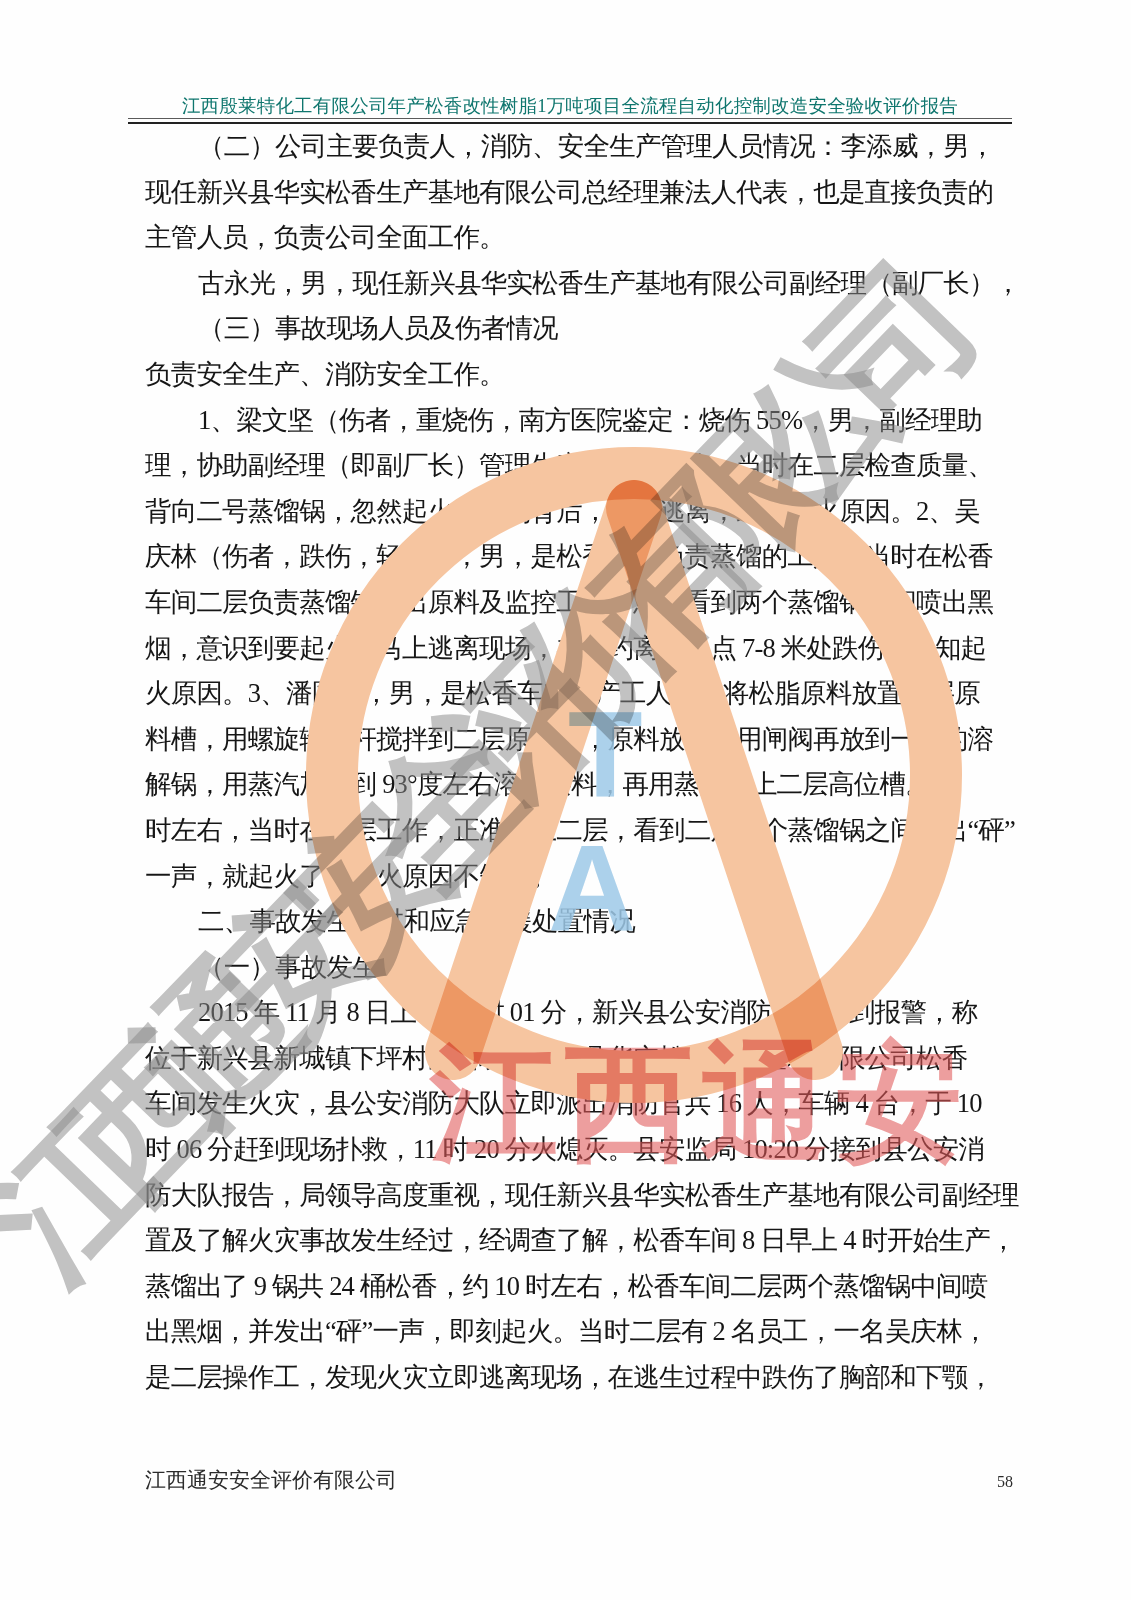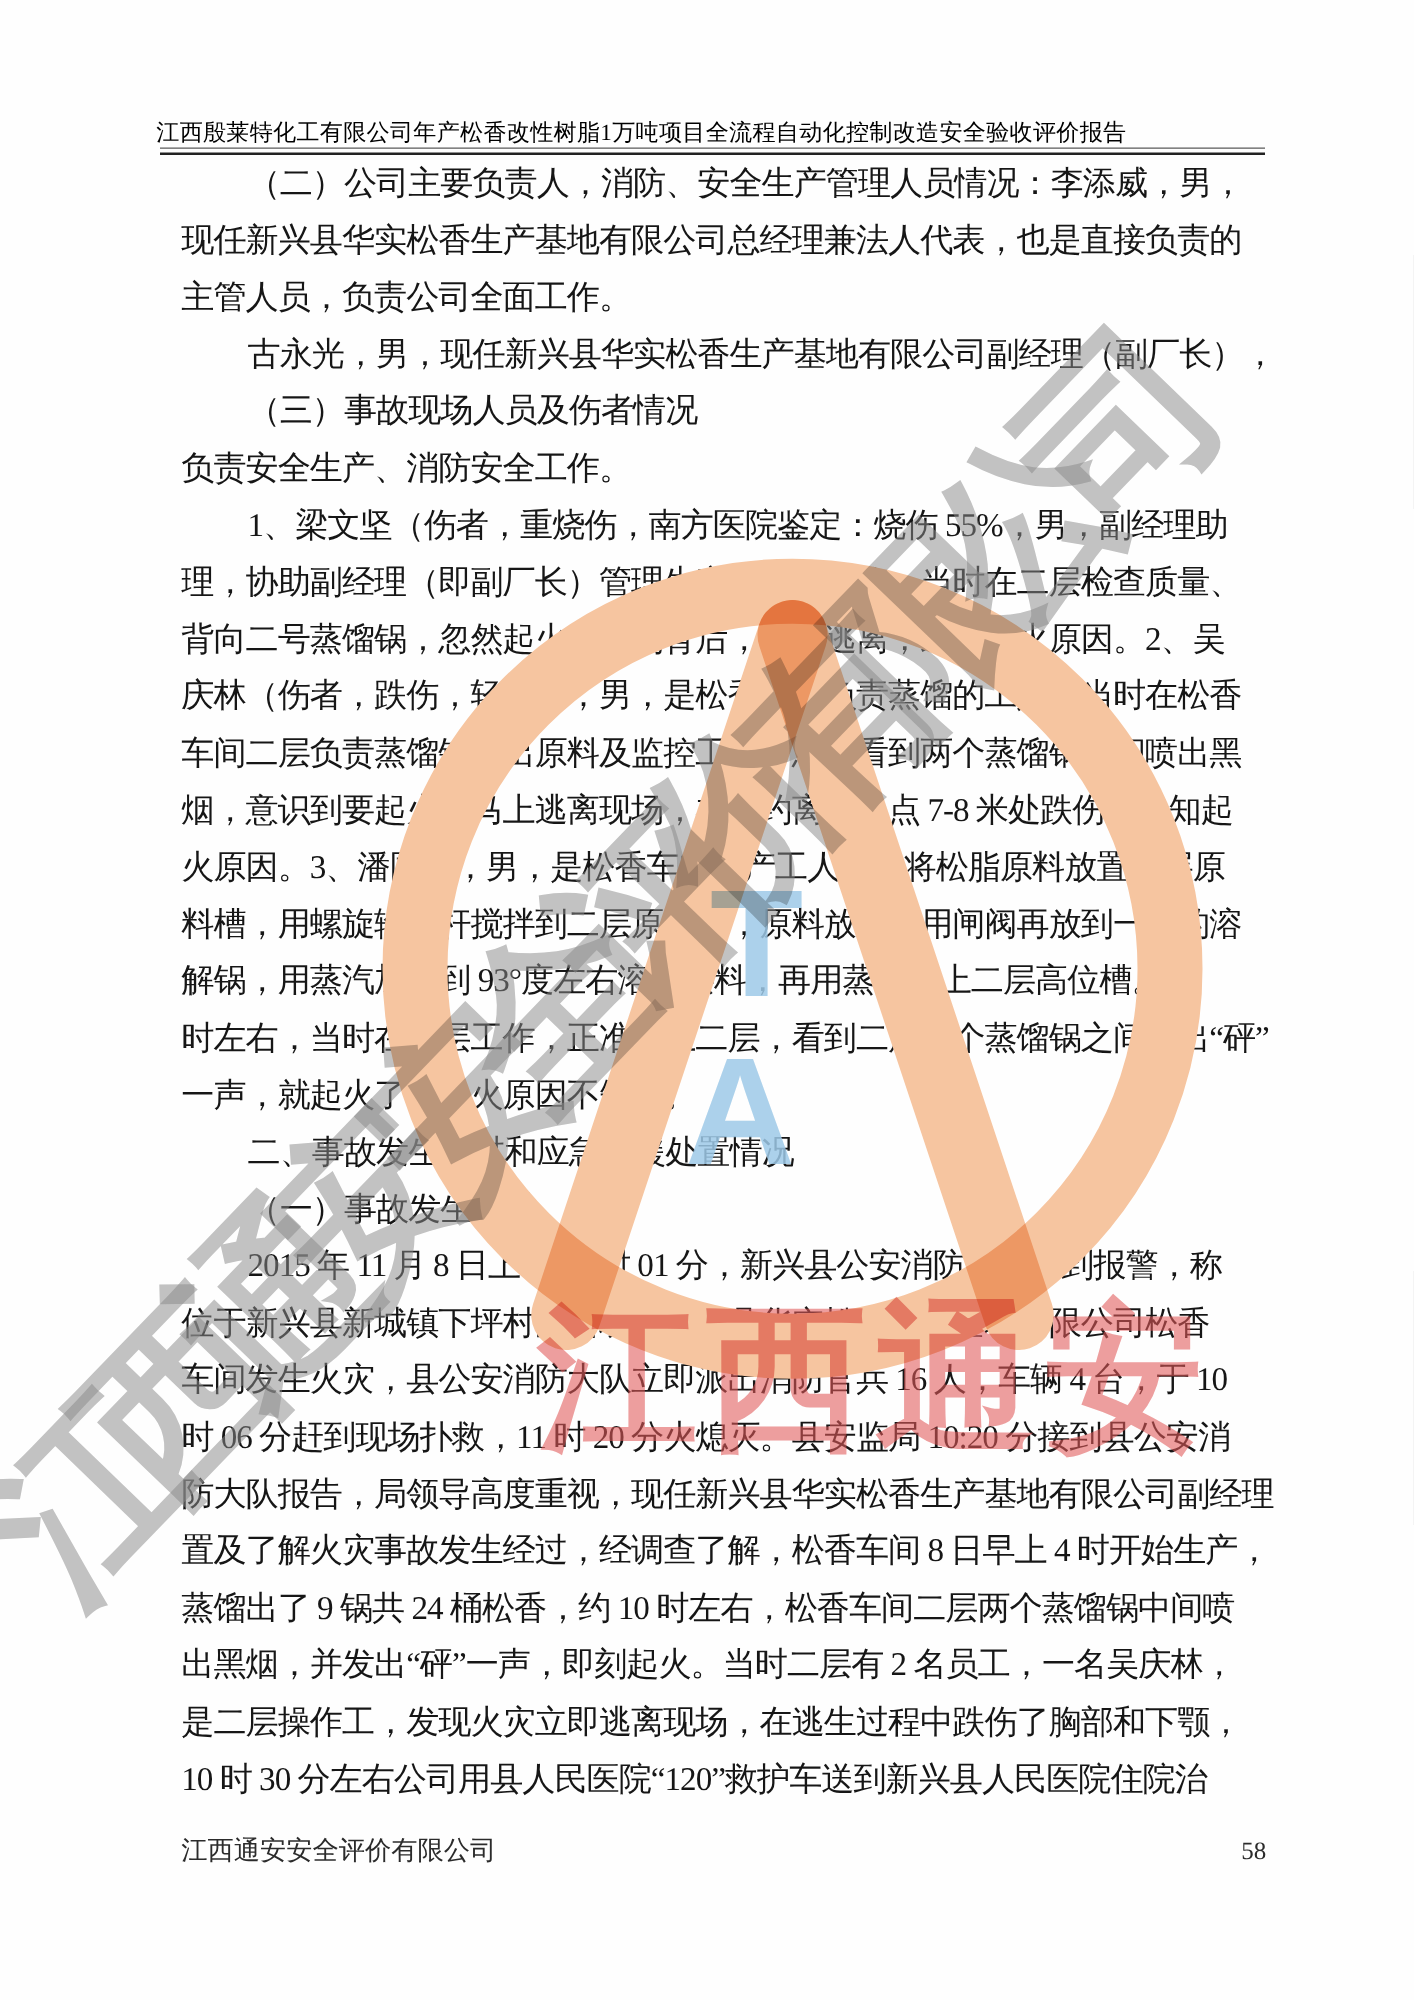--- a/index.html
+++ b/index.html
@@ -7,21 +7,21 @@
     position:relative;
     width:1131px;height:1600px;
     background:#fefefe;
     overflow:hidden;
     font-family:"Liberation Serif","DejaVu Serif",serif;
     margin:0 auto;
   }
   
   .header-line{
     position:absolute;top:93px;left:125px;width:890px;
-    text-align:left;font-size:18.5px;color:#000000;
+    text-align:center;font-size:18.5px;color:#0f766e;
     white-space:nowrap;letter-spacing:0.2px;
   }
   .header-rule{
     position:absolute;top:118px;left:128px;width:884px;height:3px;
     border-top:1.5px solid #5a5a5a;border-bottom:2.5px solid #222;
   }
   
   .body-text{
     position:absolute;top:124px;left:145px;width:868px;
     z-index:2;
@@ -30,21 +30,21 @@
     font-size:26.5px;line-height:45.6px;height:45.6px;
     letter-spacing:-0.8px;color:#161616;white-space:nowrap;
   }
   .line.indent{padding-left:53px;}
   
   .footer{
     position:absolute;top:1466px;left:145px;width:868px;
     display:flex;justify-content:space-between;align-items:baseline;
     font-size:21px;color:#2b2b2b;z-index:2;
   }
-  .footer .pageno{font-size:20px;text-align:right;}
+  .footer .pageno{font-size:16px;text-align:right;}
   
   .wm{position:absolute;inset:0;z-index:3;pointer-events:none;overflow:hidden;}
   .wm *{mix-blend-mode:multiply;}
   .wm-logo{position:absolute;left:295px;top:430px;width:678px;height:690px;}
   .wm-diagonal{
     position:absolute;left:18px;top:1175px;width:2200px;
     transform:rotate(-46deg);transform-origin:0 50%;
     font-family:"Liberation Sans","DejaVu Sans",sans-serif;
     font-weight:bold;font-size:150px;letter-spacing:-0.28em;
     color:rgba(138,138,138,0.52);white-space:nowrap;line-height:150px;
@@ -98,21 +98,20 @@
       <div class="line indent">（一）事故发生经过</div>
       <div class="line indent full">2015 年 11 月 8 日上午 10 时 01 分，新兴县公安消防大队接到报警，称</div>
       <div class="line full">位于新兴县新城镇下坪村白石坑的新兴县华实松香生产基地有限公司松香</div>
       <div class="line full">车间发生火灾，县公安消防大队立即派出消防官兵 16 人，车辆 4 台，于 10</div>
       <div class="line full">时 06 分赶到现场扑救，11 时 20 分火熄灭。县安监局 10:20 分接到县公安消</div>
       <div class="line full">防大队报告，局领导高度重视，现任新兴县华实松香生产基地有限公司副经理</div>
       <div class="line full">置及了解火灾事故发生经过，经调查了解，松香车间 8 日早上 4 时开始生产，</div>
       <div class="line full">蒸馏出了 9 锅共 24 桶松香，约 10 时左右，松香车间二层两个蒸馏锅中间喷</div>
       <div class="line full">出黑烟，并发出“砰”一声，即刻起火。当时二层有 2 名员工，一名吴庆林，</div>
       <div class="line full">是二层操作工，发现火灾立即逃离现场，在逃生过程中跌伤了胸部和下颚，</div>
-      <div class="line full">10 时 30 分左右公司用县人民医院“120”救护车送到新兴县人民医院住院治</div>
     </div>
 
   <div class="footer">
     <span>江西通安安全评价有限公司</span>
     <span class="pageno">58</span>
   </div>
 
   <div class="wm">
     <svg class="wm-logo" viewBox="0 0 678 690" xmlns="http://www.w3.org/2000/svg">
       <circle cx="339" cy="345" r="302" fill="none" stroke="#f6c5a0" stroke-width="52"></circle>

